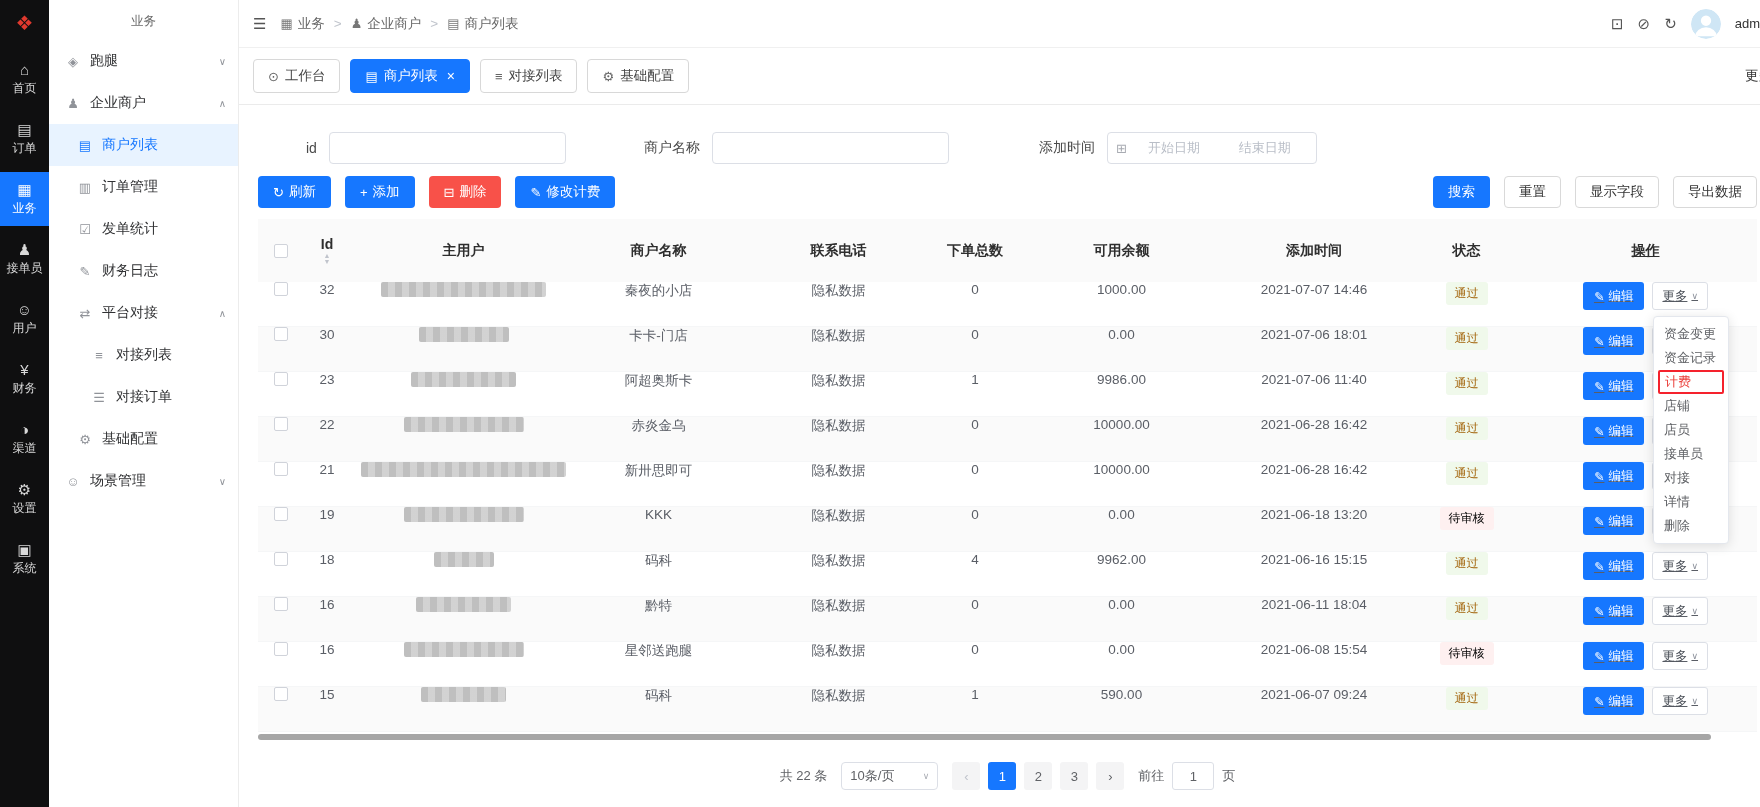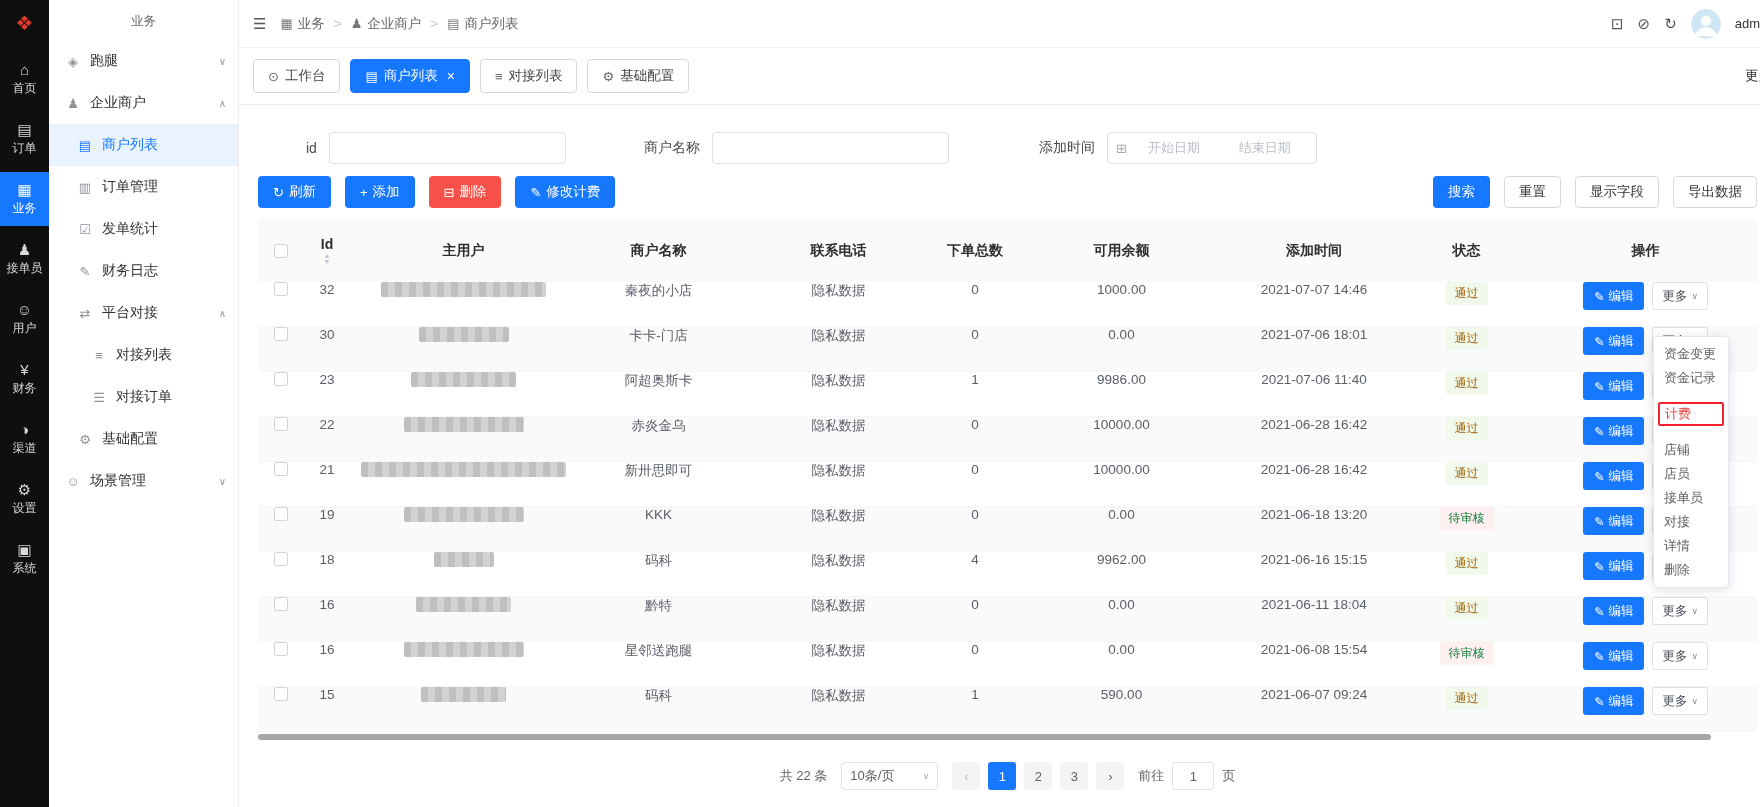--- a/index.html
+++ b/index.html
@@ -81,54 +81,54 @@
   .th, .td { display:flex; align-items:center; justify-content:center; text-align:center; flex-shrink:0; }
   .col-check { width:45px; }
   .col-id { width:48px; }
   .col-user { width:225px; }
   .col-name { width:165px; }
   .col-phone { width:195px; }
   .col-count { width:78px; }
   .col-balance { width:215px; }
   .col-time { width:170px; }
   .col-status { width:135px; }
-  .col-ops { flex:1; }
+  .col-ops { flex:1;text-decoration:underline; }
   .idwrap { display:flex; flex-direction:column; align-items:center; gap:1px; cursor:pointer; }
   .sorts { display:flex; flex-direction:column; line-height:6px; font-size:7px; color:#c0c4cc; }
   .trow { display:flex; height:45px; align-items:flex-start; border-bottom:1px solid #f5f6f7; font-size:13.5px; color:#5a5e66; }
   .trow:nth-child(even) { background:#fafafa; }
   .checkbox { width:14px; height:14px; border:1px solid #d0d3da; border-radius:2px; background:#fff; cursor:pointer; display:inline-block; }
   .mask { height:15px; border-radius:2px;
     background: repeating-linear-gradient(90deg, rgba(0,0,0,0.12) 0 7px, rgba(0,0,0,0.03) 7px 14px), #d9d9d9; }
   .badge { font-size:12px; padding:3px 9px; border-radius:3px; white-space:nowrap; }
   .badge.success { color:#a16207; background:#f0f9eb; }
-  .badge.pending { color:#15803d; background:#fef0f0;font-family:Liberation Serif, serif; }
+  .badge.pending { color:#000000; background:#fef0f0;font-family:Liberation Serif, serif; }
   .ops { gap:8px; }
   .edit-btn { height:28px; padding:0 11px; background:#1677ff; color:#fff; border:none; border-radius:3px; font-size:12.5px; display:inline-flex; align-items:center; gap:4px; cursor:pointer; font-family:inherit; }
   .more-btn { height:28px; padding:0 9px; background:#fff; border:1px solid #dcdfe6; color:#4b5058; border-radius:3px; font-size:12.5px; display:inline-flex; align-items:center; gap:4px; cursor:pointer; font-family:inherit; }
   .more-btn .chev { font-size:9px; color:#8a8f99; }
 
   .hscroll { height:6px; margin-top:2px; position:relative; }
   .hscroll .thumb { position:absolute; left:0; right:46px; height:6px; border-radius:3px; background:#a6a6a6; cursor:pointer; }
 
   
   .pagebar { margin-top:22px; display:flex; align-items:center; justify-content:center; gap:14px; font-size:13px; color:#606266; }
   .psize { width:97px; height:28px; border:1px solid #dcdfe6; border-radius:4px; display:flex; align-items:center; justify-content:space-between; padding:0 8px; cursor:pointer; background:#fff; }
   .psize .chev { color:#a8abb2; font-size:9px; }
   .pager { display:flex; gap:8px; align-items:center; }
   .pg { min-width:28px; height:28px; padding:0 4px; border-radius:3px; background:#f4f4f5; color:#606266; display:flex; align-items:center; justify-content:center; font-size:13px; cursor:pointer; }
   .pg.disabled { color:#c0c4cc; }
   .pg.active { background:#1677ff; color:#fff; }
   .goto { display:flex; align-items:center; gap:8px; }
   .goto input { width:42px; height:28px; border:1px solid #dcdfe6; border-radius:3px; text-align:center; font:inherit; color:#606266; }
 
   
-  .dropdown { position:absolute; left:1653px; top:336px; width:76px; background:#fff; border:1px solid #e4e7ed; border-radius:4px; box-shadow:0 2px 12px rgba(0,0,0,.12); padding:5px 0; z-index:50; }
+  .dropdown { position:absolute; left:1653px; top:316px; width:76px; background:#fff; border:1px solid #e4e7ed; border-radius:4px; box-shadow:0 2px 12px rgba(0,0,0,.12); padding:5px 0; z-index:50; }
   .dd-item { padding:3px 10px; font-size:13px; color:#606266; line-height:18px; cursor:pointer; white-space:nowrap; }
-  .dd-item.flag { margin:12px 4px; padding:1px 5px; border:2px solid #f5222d; border-radius:2px; color:#eb3b36; }
+  .dd-item.flag { margin:0 4px; padding:1px 5px; border:2px solid #f5222d; border-radius:2px; color:#eb3b36; }
 </style>
 </head>
 <body>
 
 <div class="app">
 
   <aside class="rail">
     <div class="rail-logo">❖</div>
     <div class="rail-items" id="railItems">
         <div class="rail-item">

